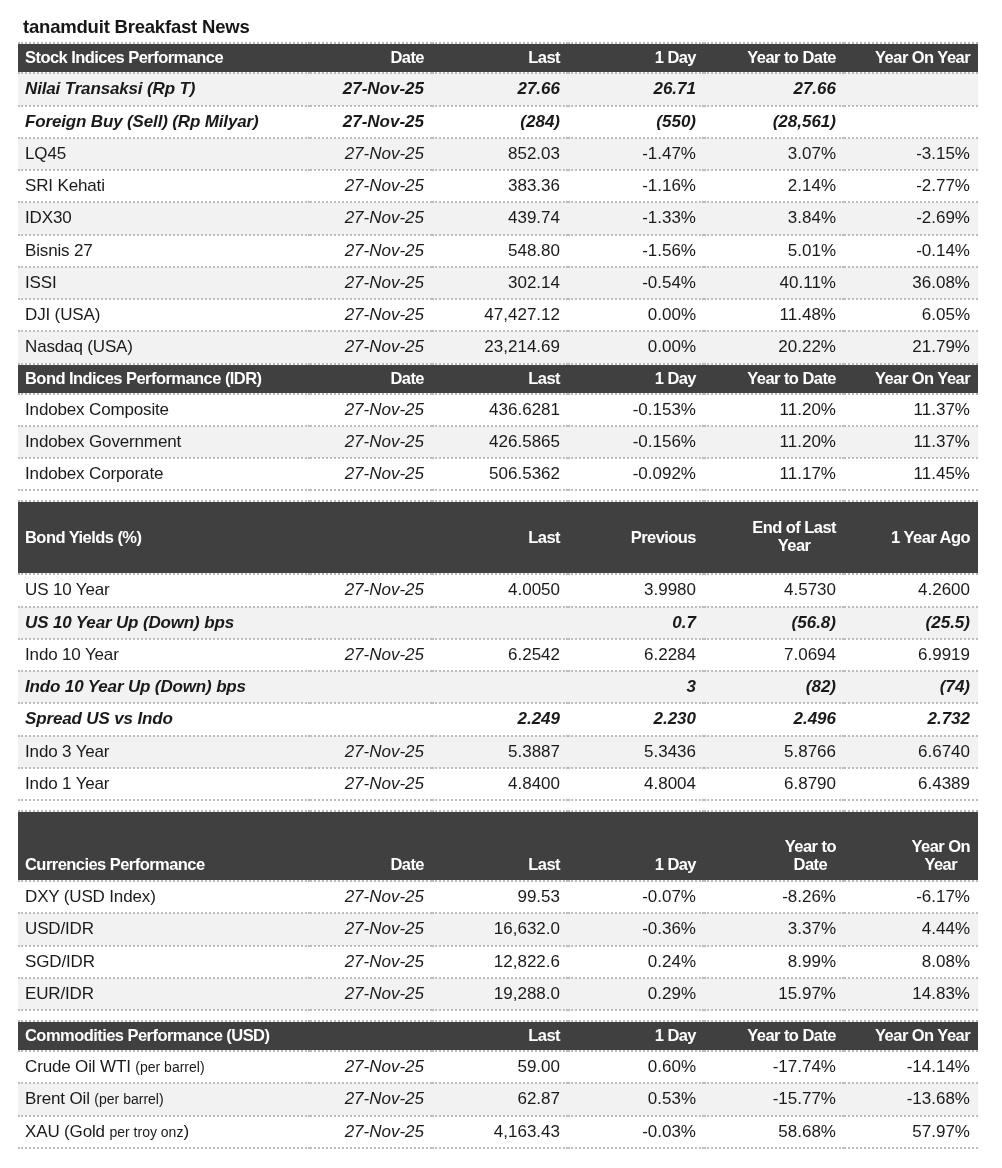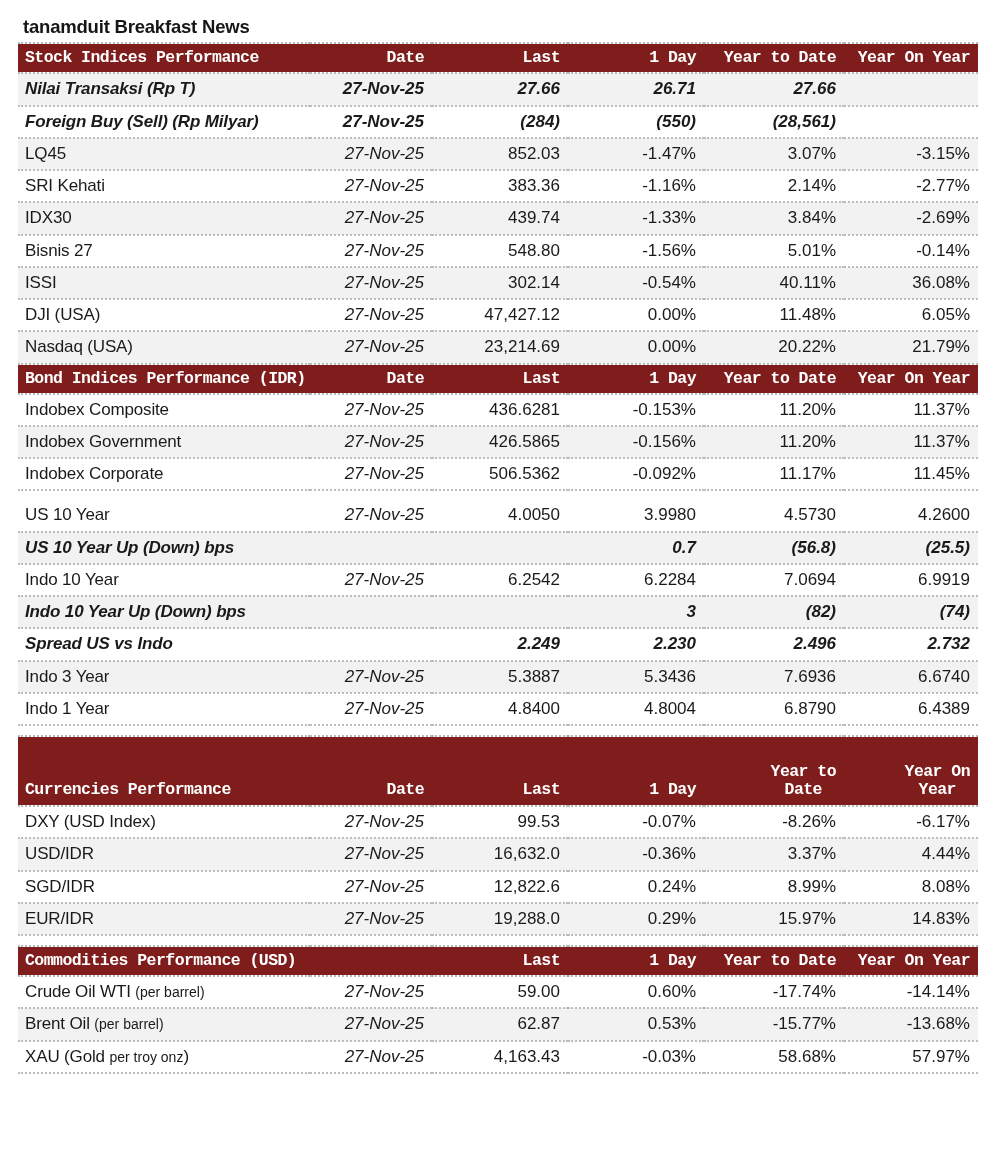--- a/index.html
+++ b/index.html
@@ -24,28 +24,28 @@
   
   col.c-label{width:292px;}
   col.c-date{width:122px;}
   col.c-last{width:136px;}
   col.c-day{width:136px;}
   col.c-ytd{width:140px;}
   col.c-yoy{width:134px;}
 
   
   tr.sec-head > th{
-    background:#7f1d1d;color:#ffffff;font-weight:bold;
+    background:#404040;color:#ffffff;font-weight:bold;
     font-size:16.5px;
     letter-spacing:-0.55px;
     padding:4px 8px 5px 0;
     vertical-align:bottom;
     border-top:2px dotted #b9b9b9;
     border-bottom:2px dotted #b9b9b9;
-    white-space:nowrap;overflow:hidden;font-family:Liberation Mono, monospace;
+    white-space:nowrap;overflow:hidden;
   }
   tr.sec-head > th.lbl{
     text-align:left;padding-left:7px;
   }
   tr.sec-head > th.num{text-align:right;margin-top:28px;}
   tr.sec-head.tall > th{height:58px;padding-bottom:6px;}
   tr.sec-head.tall-mid > th{height:62px;vertical-align:middle;}
   tr.sec-head.tall-mid > th.lbl{vertical-align:middle;}
   .wrap2{white-space:normal;display:inline-block;line-height:1.08;text-align:center;}
 
@@ -193,20 +193,28 @@
           <td class="lbl">Indobex Corporate</td>
           <td class="num dt">27-Nov-25</td>
           <td class="num">506.5362</td>
           <td class="num">-0.092%</td>
           <td class="num">11.17%</td>
           <td class="num">11.45%</td>
         </tr>
         <tr class="spacer-row">
           <td colspan="6"></td>
         </tr>
+        <tr class="sec-head tall-mid">
+          <th class="lbl">Bond Yields (%)</th>
+          <th class="num"></th>
+          <th class="num">Last</th>
+          <th class="num">Previous</th>
+          <th class="num"><span class="wrap2">End of Last<br>Year</span></th>
+          <th class="num">1 Year Ago</th>
+        </tr>
         <tr class="row">
           <td class="lbl">US 10 Year</td>
           <td class="num dt">27-Nov-25</td>
           <td class="num">4.0050</td>
           <td class="num">3.9980</td>
           <td class="num">4.5730</td>
           <td class="num">4.2600</td>
         </tr>
         <tr class="row alt ital">
           <td class="lbl">US 10 Year Up (Down) bps</td>
@@ -238,21 +246,21 @@
           <td class="num">2.249</td>
           <td class="num">2.230</td>
           <td class="num">2.496</td>
           <td class="num">2.732</td>
         </tr>
         <tr class="row alt">
           <td class="lbl">Indo 3 Year</td>
           <td class="num dt">27-Nov-25</td>
           <td class="num">5.3887</td>
           <td class="num">5.3436</td>
-          <td class="num">7.6936</td>
+          <td class="num">5.8766</td>
           <td class="num">6.6740</td>
         </tr>
         <tr class="row">
           <td class="lbl">Indo 1 Year</td>
           <td class="num dt">27-Nov-25</td>
           <td class="num">4.8400</td>
           <td class="num">4.8004</td>
           <td class="num">6.8790</td>
           <td class="num">6.4389</td>
         </tr>

